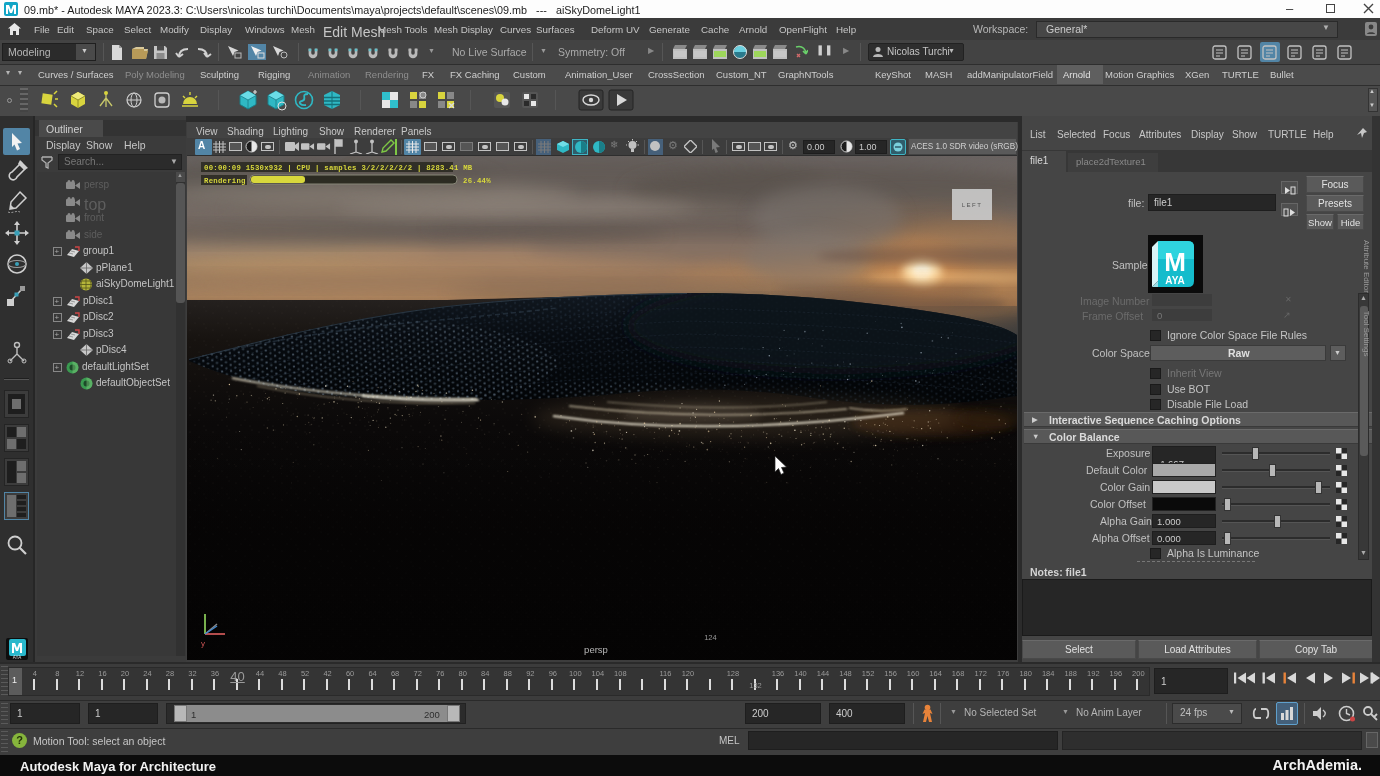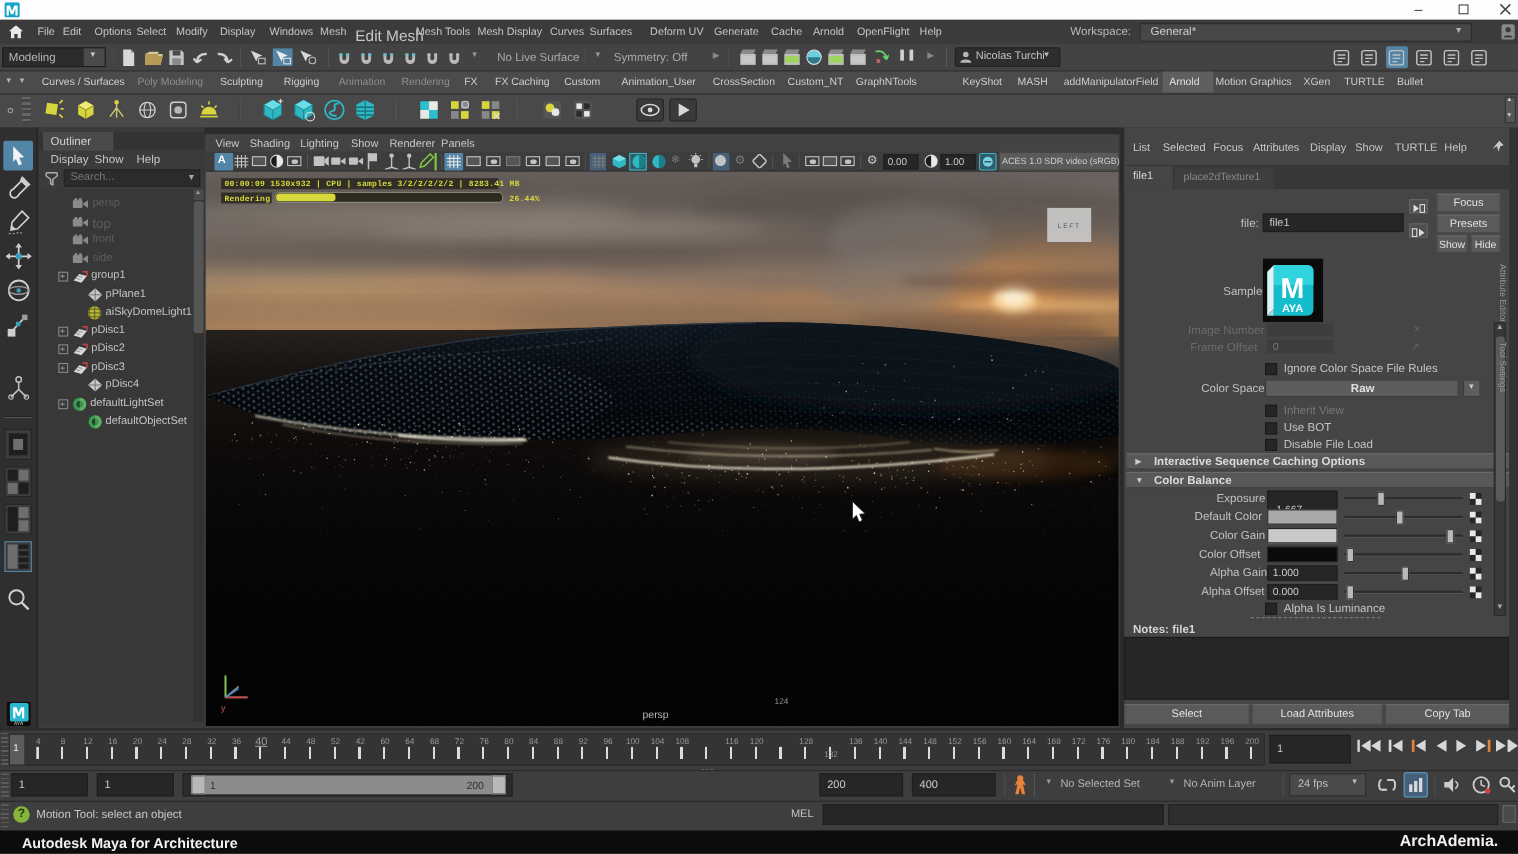--- a/index.html
+++ b/index.html
@@ -11,32 +11,33 @@
 .fld{position:absolute;background:#262626;border:1px solid #1e1e1e;color:#cccccc;}
 .btn{position:absolute;background:#5a5a5a;color:#e2e2e2;text-align:center;border:1px solid #494949;border-top-color:#6a6a6a;}
 .cb{position:absolute;width:11px;height:11px;background:#262626;border:1px solid #1a1a1a;}
 </style></head><body>
 <div id="stage">
 <div class="abs" style="left:0px;top:0px;width:1380px;height:18px;background:#fdfdfd;"></div>
     <svg class="abs" style="left:4px;top:2px" width="14" height="14" viewBox="0 0 14 14">
       <rect x="0" y="0" width="14" height="14" rx="2" fill="#12a5c6"></rect>
       <path d="M2 12 L2 3 L5 3 L7 8 L9 3 L12 3 L12 12 L10 12 L10 6 L8 11 L6 11 L4 6 L4 12 Z" fill="#fff"></path>
     </svg>
+    <div class="t" style="left:24px;top:3.5px;font-size:10.8px;color:#1c1c1c;font-weight:normal;">09.mb* - Autodesk MAYA 2023.3: C:\Users\nicolas turchi\Documents\maya\projects\default\scenes\09.mb &nbsp;&nbsp;---&nbsp;&nbsp; aiSkyDomeLight1</div>
     <div class="t" style="left:1286px;top:1px;font-size:13px;color:#333;font-weight:normal;">–</div>
     <div class="abs" style="left:1326px;top:4px;width:9px;height:9px;border:1.3px solid #444;"></div>
     <svg class="abs" style="left:1363px;top:3px" width="11" height="11" viewBox="0 0 11 11">
       <path d="M1 1 L10 10 M10 1 L1 10" stroke="#444" stroke-width="1.4"></path>
     </svg>
     <div class="abs" style="left:0px;top:18px;width:1380px;height:22px;background:#3b3b3b;"></div>
     <svg class="abs" style="left:8px;top:23px" width="13" height="12" viewBox="0 0 13 12">
       <path d="M6.5 0 L13 5.5 L11 5.5 L11 12 L8 12 L8 8 L5 8 L5 12 L2 12 L2 5.5 L0 5.5 Z" fill="#e8e8e8"></path>
     </svg>
     <div class="t" style="left:34px;top:24px;font-size:9.8px;color:#c6c6c6;font-weight:normal;">File</div>
     <div class="t" style="left:57px;top:24px;font-size:9.8px;color:#c6c6c6;font-weight:normal;">Edit</div>
-    <div class="t" style="left:86px;top:24px;font-size:9.8px;color:#c6c6c6;font-weight:normal;">Options</div>
+    <div class="t" style="left:86px;top:24px;font-size:9.8px;color:#c6c6c6;font-weight:normal;">Space</div>
     <div class="t" style="left:124px;top:24px;font-size:9.8px;color:#c6c6c6;font-weight:normal;">Select</div>
     <div class="t" style="left:160px;top:24px;font-size:9.8px;color:#c6c6c6;font-weight:normal;">Modify</div>
     <div class="t" style="left:200px;top:24px;font-size:9.8px;color:#c6c6c6;font-weight:normal;">Display</div>
     <div class="t" style="left:245px;top:24px;font-size:9.8px;color:#c6c6c6;font-weight:normal;">Windows</div>
     <div class="t" style="left:291px;top:24px;font-size:9.8px;color:#c6c6c6;font-weight:normal;">Mesh</div>
     <div class="t" style="left:323px;top:24px;font-size:14px;color:#c6c6c6;font-weight:normal;">Edit Mesh</div>
     <div class="t" style="left:378px;top:24px;font-size:9.8px;color:#c6c6c6;font-weight:normal;">Mesh Tools</div>
     <div class="t" style="left:434px;top:24px;font-size:9.8px;color:#c6c6c6;font-weight:normal;">Mesh Display</div>
     <div class="t" style="left:500px;top:24px;font-size:9.8px;color:#c6c6c6;font-weight:normal;">Curves</div>
     <div class="t" style="left:536px;top:24px;font-size:9.8px;color:#c6c6c6;font-weight:normal;">Surfaces</div>
@@ -410,21 +411,21 @@
       <circle cx="3" cy="1.5" r="1.5" fill="#8a8a8a"></circle>
       <circle cx="7" cy="1.5" r="1.5" fill="#8a8a8a"></circle>
     </svg>
     <div class="t" style="left:84px;top:179px;font-size:10px;color:#5e5e5e;font-weight:normal;">persp</div>
     <svg class="abs" style="left:66px;top:196.5px" width="15" height="11" viewBox="0 0 15 11">
       <rect x="0" y="2" width="9" height="7" rx="1" fill="#8a8a8a"></rect>
       <path d="M9 5.5 L14 2 V9 Z" fill="#8a8a8a"></path>
       <circle cx="3" cy="1.5" r="1.5" fill="#8a8a8a"></circle>
       <circle cx="7" cy="1.5" r="1.5" fill="#8a8a8a"></circle>
     </svg>
-    <div class="t" style="left:84px;top:195.5px;font-size:12px;color:#5e5e5e;font-weight:normal;">top</div>
+    <div class="t" style="left:84px;top:195.5px;font-size:16px;color:#5e5e5e;font-weight:normal;">top</div>
     <svg class="abs" style="left:66px;top:213.0px" width="15" height="11" viewBox="0 0 15 11">
       <rect x="0" y="2" width="9" height="7" rx="1" fill="#8a8a8a"></rect>
       <path d="M9 5.5 L14 2 V9 Z" fill="#8a8a8a"></path>
       <circle cx="3" cy="1.5" r="1.5" fill="#8a8a8a"></circle>
       <circle cx="7" cy="1.5" r="1.5" fill="#8a8a8a"></circle>
     </svg>
     <div class="t" style="left:84px;top:212.0px;font-size:10px;color:#5e5e5e;font-weight:normal;">front</div>
     <svg class="abs" style="left:66px;top:229.5px" width="15" height="11" viewBox="0 0 15 11">
       <rect x="0" y="2" width="9" height="7" rx="1" fill="#8a8a8a"></rect>
       <path d="M9 5.5 L14 2 V9 Z" fill="#8a8a8a"></path>
@@ -1493,21 +1494,21 @@
     <div class="abs" style="left:33px;top:679px;width:1110px;height:11px;background:repeating-linear-gradient(90deg,#dcdcdc 0 2px,transparent 2px 22.52px);"></div>
     <div class="t" style="left:34.8px;top:669px;font-size:7.5px;color:#9a9a9a;transform:translateX(-50%);">4</div>
     <div class="t" style="left:57.3px;top:669px;font-size:7.5px;color:#9a9a9a;transform:translateX(-50%);">8</div>
     <div class="t" style="left:79.9px;top:669px;font-size:7.5px;color:#9a9a9a;transform:translateX(-50%);">12</div>
     <div class="t" style="left:102.4px;top:669px;font-size:7.5px;color:#9a9a9a;transform:translateX(-50%);">16</div>
     <div class="t" style="left:124.9px;top:669px;font-size:7.5px;color:#9a9a9a;transform:translateX(-50%);">20</div>
     <div class="t" style="left:147.4px;top:669px;font-size:7.5px;color:#9a9a9a;transform:translateX(-50%);">24</div>
     <div class="t" style="left:169.9px;top:669px;font-size:7.5px;color:#9a9a9a;transform:translateX(-50%);">28</div>
     <div class="t" style="left:192.5px;top:669px;font-size:7.5px;color:#9a9a9a;transform:translateX(-50%);">32</div>
     <div class="t" style="left:215.0px;top:669px;font-size:7.5px;color:#9a9a9a;transform:translateX(-50%);">36</div>
-    <div class="t" style="left:237.5px;top:669px;font-size:10px;color:#9a9a9a;transform:translateX(-50%);text-decoration:underline;">40</div>
+    <div class="t" style="left:237.5px;top:669px;font-size:13px;color:#9a9a9a;transform:translateX(-50%);text-decoration:underline;">40</div>
     <div class="t" style="left:260.0px;top:669px;font-size:7.5px;color:#9a9a9a;transform:translateX(-50%);">44</div>
     <div class="t" style="left:282.5px;top:669px;font-size:7.5px;color:#9a9a9a;transform:translateX(-50%);">48</div>
     <div class="t" style="left:305.1px;top:669px;font-size:7.5px;color:#9a9a9a;transform:translateX(-50%);">52</div>
     <div class="t" style="left:327.6px;top:669px;font-size:7.5px;color:#9a9a9a;transform:translateX(-50%);">42</div>
     <div class="t" style="left:350.1px;top:669px;font-size:7.5px;color:#9a9a9a;transform:translateX(-50%);">60</div>
     <div class="t" style="left:372.6px;top:669px;font-size:7.5px;color:#9a9a9a;transform:translateX(-50%);">64</div>
     <div class="t" style="left:395.1px;top:669px;font-size:7.5px;color:#9a9a9a;transform:translateX(-50%);">68</div>
     <div class="t" style="left:417.7px;top:669px;font-size:7.5px;color:#9a9a9a;transform:translateX(-50%);">72</div>
     <div class="t" style="left:440.2px;top:669px;font-size:7.5px;color:#9a9a9a;transform:translateX(-50%);">76</div>
     <div class="t" style="left:462.7px;top:669px;font-size:7.5px;color:#9a9a9a;transform:translateX(-50%);">80</div>

